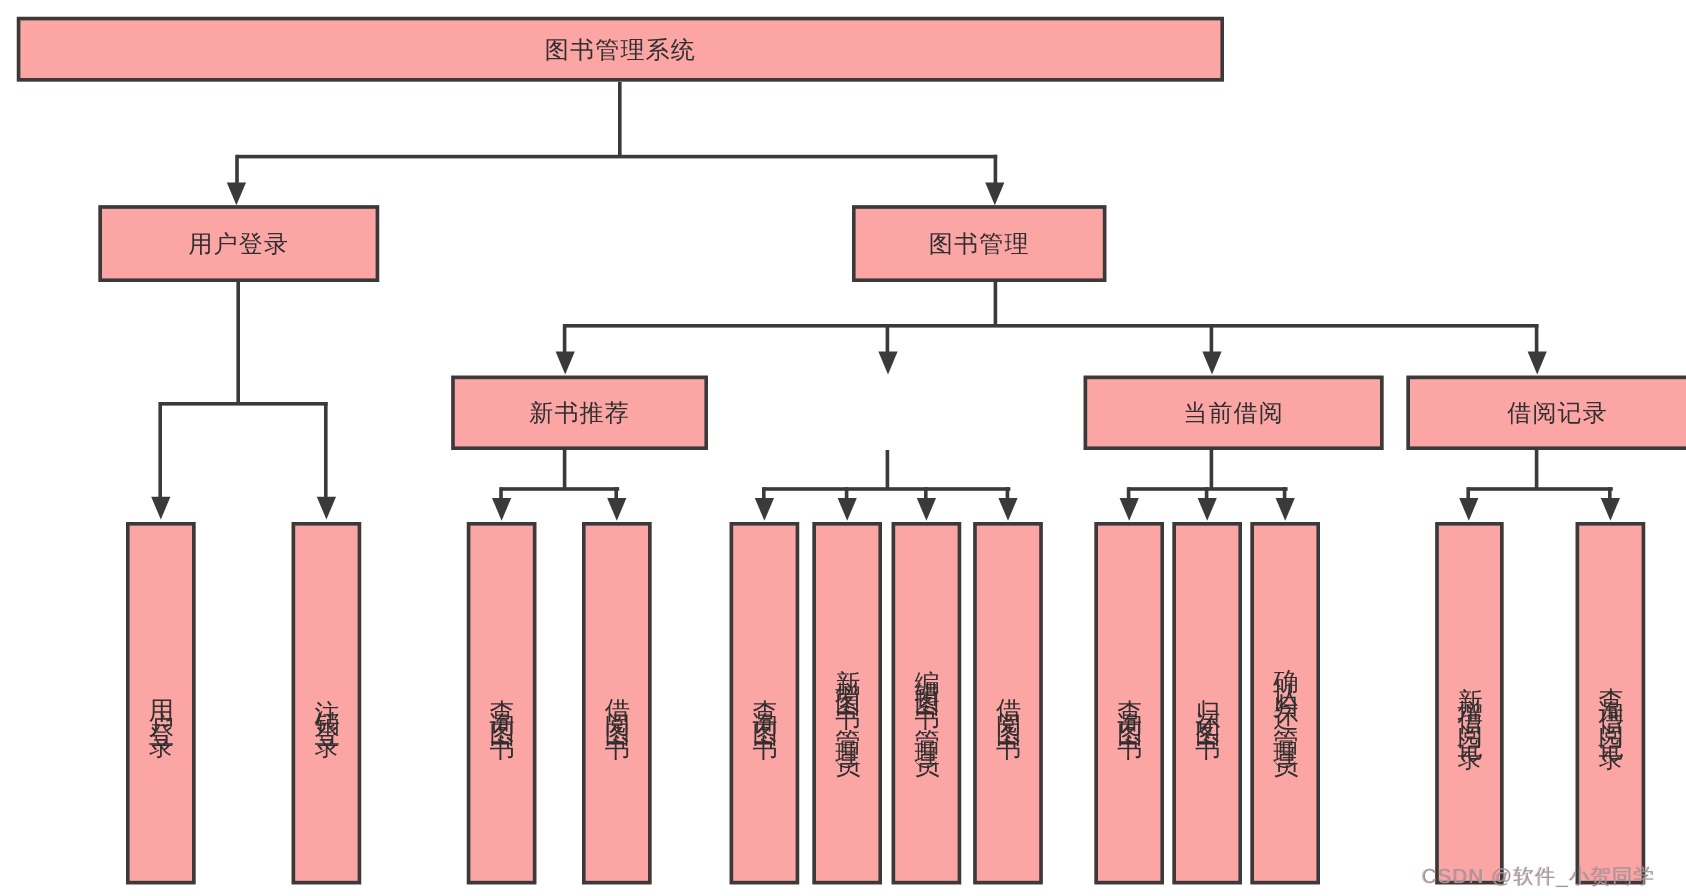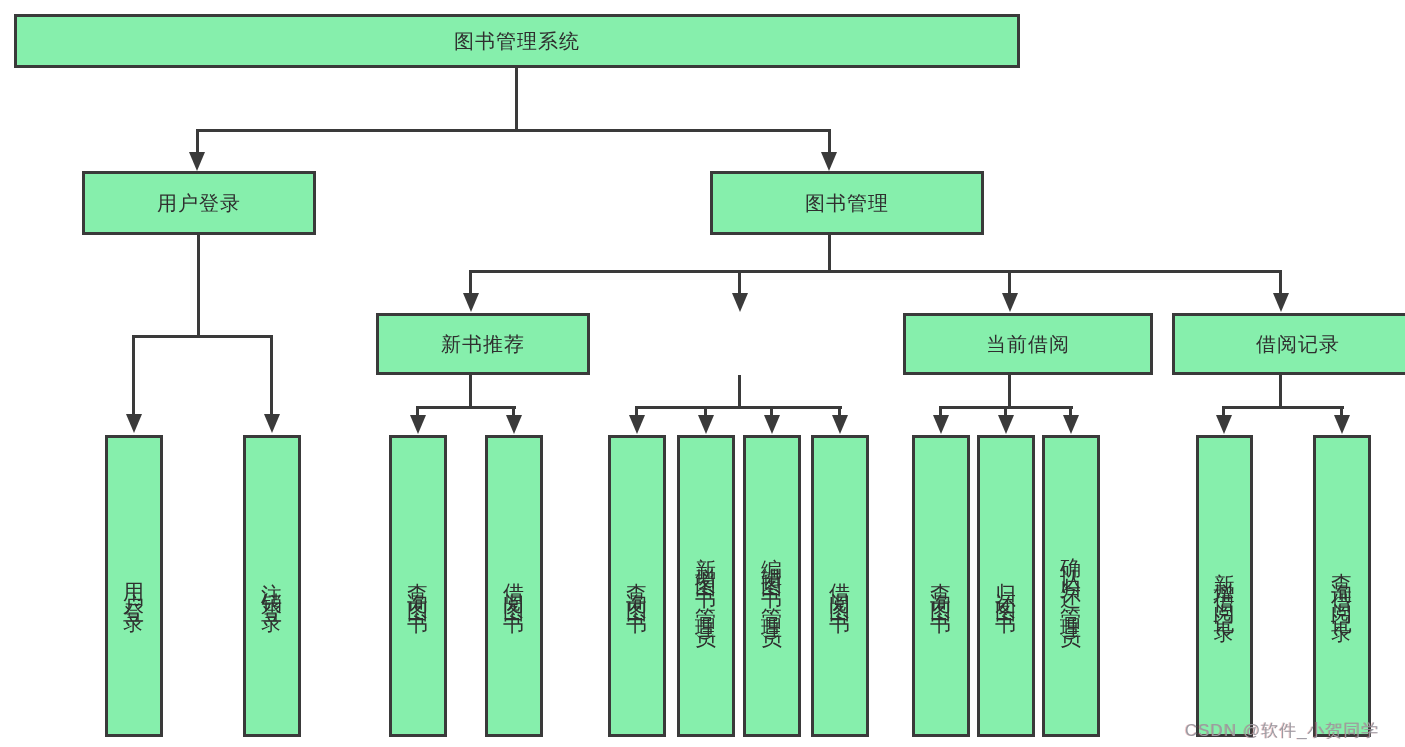--- a/index.html
+++ b/index.html
@@ -7,21 +7,21 @@
     position: relative;
     width: 1405px;
     height: 747px;
     background: #ffffff;
     overflow: hidden;
     font-family: "Liberation Sans", "DejaVu Sans", sans-serif;
     color: #2f2f2f;
   }
   .box {
     position: absolute;
-    background: #86efac;
+    background: #fca5a5;
     border: 3px solid #3a3a3a;
     box-sizing: border-box;
     display: flex;
     align-items: center;
     justify-content: center;
     font-size: 20px;
     letter-spacing: 1px;
     color: #2f2f2f;
     z-index: 2;
   }
@@ -70,21 +70,21 @@
 <div class="stage">
 
   <div class="box" style="left:14px; top:14px; width:1006px; height:54px;">
     <span>图书管理系统</span>
   </div>
 
   <div class="box" style="left:82px; top:171px; width:234px; height:64px;">
     <span>用户登录</span>
   </div>
 
-  <div class="box" style="left:710px; top:171px; width:274px; height:64px;">
+  <div class="box" style="left:710px; top:171px; width:212px; height:64px;">
     <span>图书管理</span>
   </div>
 
   <div class="box" style="left:364px; top:313px; width:214px; height:62px;margin-left:12px;">
     <span>新书推荐</span>
   </div>
 
 
   <div class="box" style="left:903px; top:313px; width:250px; height:62px;text-align:center;">
     <span>当前借阅</span>

